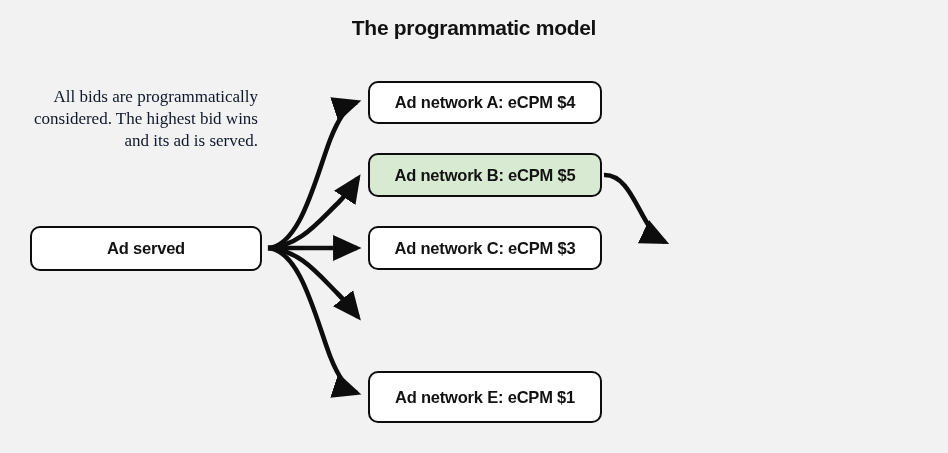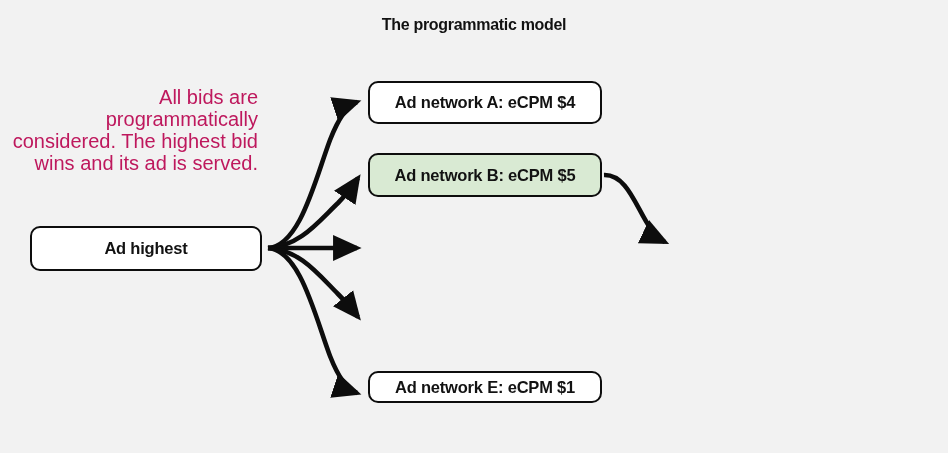--- a/index.html
+++ b/index.html
@@ -47,41 +47,41 @@
     background: #d9ead3;
   }
   #diagram-title {
     position: absolute;
     left: 0;
     top: 16px;
     width: 948px;
     text-align: center;
     font-family: "Liberation Sans", sans-serif;
     font-weight: bold;
-    font-size: 16px;
+    font-size: 21px;
     letter-spacing: -0.3px;
     color: #121212;
   }
   #side-note {
     position: absolute;
     left: 8px;
     top: 86px;
     width: 250px;
     text-align: right;
-    font-family: Liberation Sans, sans-serif;
-    font-size: 20px;
+    font-family: Liberation Serif, serif;
+    font-size: 17px;
     line-height: 22px;
-    color: #be185d;
+    color: #0f172a;
   }
   #node-ad-request  { left: 30px;  top: 226px; width: 232px; height: 45px; }
   #node-network-a   { left: 368px; top: 81px;  width: 234px; height: 43px; }
   #node-network-b   { left: 368px; top: 153px; width: 234px; height: 44px; }
   #node-network-c   { left: 368px; top: 226px; width: 234px; height: 44px; }
   #node-network-d   { left: 368px; top: 298px; width: 234px; height: 44px; }
-  #node-network-e   { left: 368px; top: 371px; width: 234px; height: 32px; }
+  #node-network-e   { left: 368px; top: 371px; width: 234px; height: 52px; }
   #node-winning-ad  { left: 682px; top: 226px; width: 235px; height: 44px; }
 </style>
 </head>
 <body>
 
 <div id="canvas">
 
   <div id="diagram-title">The programmatic model</div>
 
   <div id="side-note">All bids are programmatically considered. The highest bid wins and its ad is served.</div>
@@ -100,31 +100,34 @@
     <path d="M 268 248 L 357 248" fill="none" stroke="#0d0d0d" stroke-width="4.6" stroke-linecap="butt" marker-end="url(#arrowhead)"></path>
 
     <path d="M 268 248 C 300 250 318 274 338 294 C 348 304 354 312 358 317" fill="none" stroke="#0d0d0d" stroke-width="4.6" stroke-linecap="butt" marker-end="url(#arrowhead)"></path>
 
     <path d="M 268 248 C 300 250 315 316 330 356 C 339 379 348 390 357 393" fill="none" stroke="#0d0d0d" stroke-width="4.6" stroke-linecap="butt" marker-end="url(#arrowhead)"></path>
 
     <path d="M 604 175 C 634 174 640 230 665 242" fill="none" stroke="#0d0d0d" stroke-width="4.6" stroke-linecap="butt" marker-end="url(#arrowhead)"></path>
   </svg>
 
   <div class="node" id="node-ad-request">
-    <span>Ad highest</span>
+    <span>Ad served</span>
   </div>
 
   <div class="node" id="node-network-a">
     <span>Ad network A: eCPM $4</span>
   </div>
 
   <div class="node green" id="node-network-b">
     <span>Ad network B: eCPM $5</span>
   </div>
 
+  <div class="node" id="node-network-c">
+    <span>Ad network C: eCPM $3</span>
+  </div>
 
 
   <div class="node" id="node-network-e">
     <span>Ad network E: eCPM $1</span>
   </div>
 
 
 </div>
 
 </body></html>

